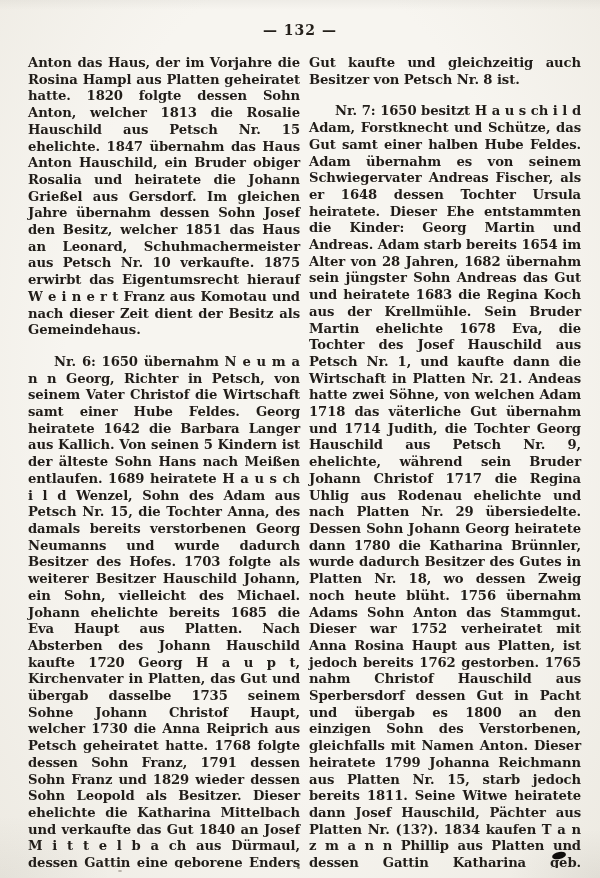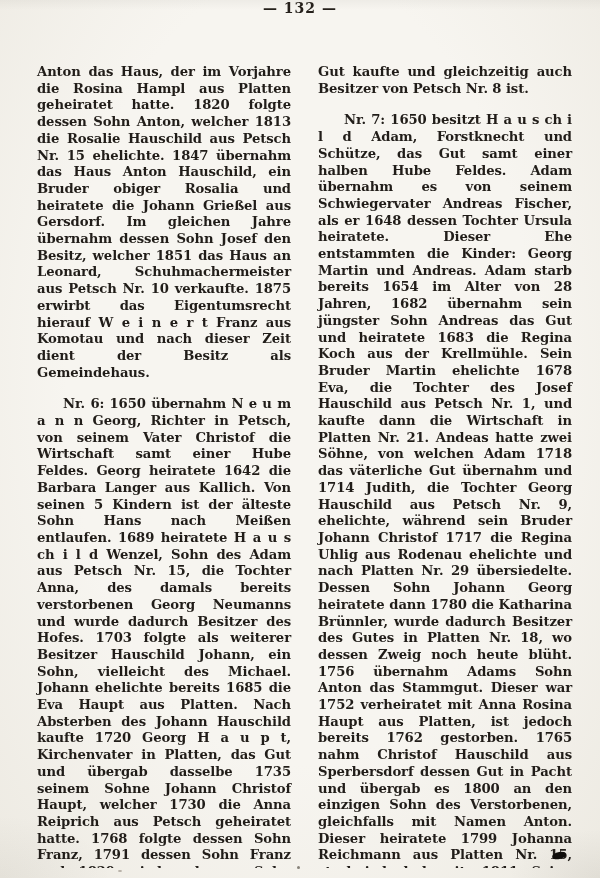--- a/index.html
+++ b/index.html
@@ -17,21 +17,21 @@
     background:
       radial-gradient(130px 70px at 100% 100%, rgba(60,55,45,0.07), rgba(60,55,45,0) 70%),
       radial-gradient(160px 90px at 0% 100%, rgba(60,55,45,0.05), rgba(60,55,45,0) 70%),
       linear-gradient(to bottom, rgba(90,85,75,0.06), rgba(90,85,75,0) 10px),
       radial-gradient(ellipse at 50% 42%, #f7f5f0 55%, #edeae2 100%);
     font-family: "DejaVu Serif", "Liberation Serif", serif;
     color: #211d19;
   }
   .page-number {
     position: absolute;
-    top: 0;
+    top: 22px;
     left: 0;
     width: 100%;
     text-align: center;
     font-size: 14px;
     font-weight: bold;
     letter-spacing: 1px;
     color: #25201b;
   }
   .col {
     position: absolute;
@@ -44,21 +44,21 @@
     line-height: 16.7px;
     font-weight: bold;
     letter-spacing: -0.1px;
     -webkit-hyphens: auto;
     hyphens: auto;
     text-rendering: optimizeLegibility;
   }
   .col-left  { left: 25px; }
   .col-right { left: 306px; }
   .para {
-    margin: 12px;
+    margin: 3px;
     text-indent: 0;
   }
   .para.indent {
     margin-top: 15px;
     text-indent: 26px;
   }
   .ink-blot {
     position: absolute;
     left: 552px;
     top: 852px;

